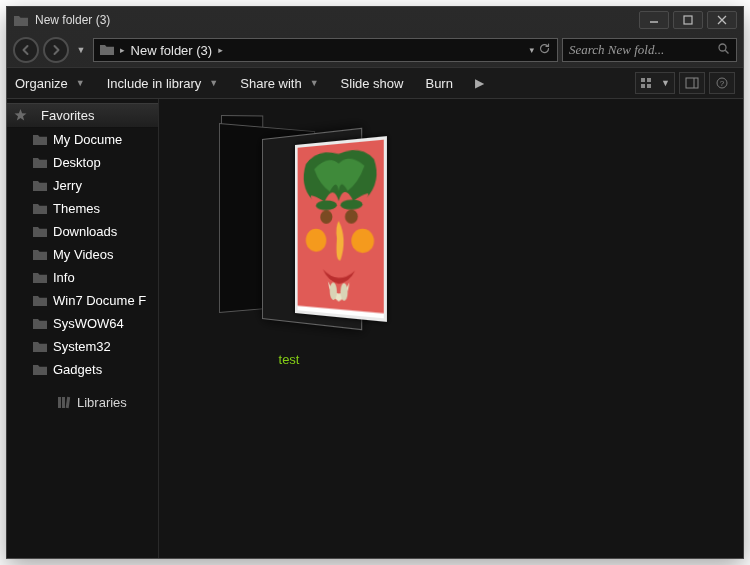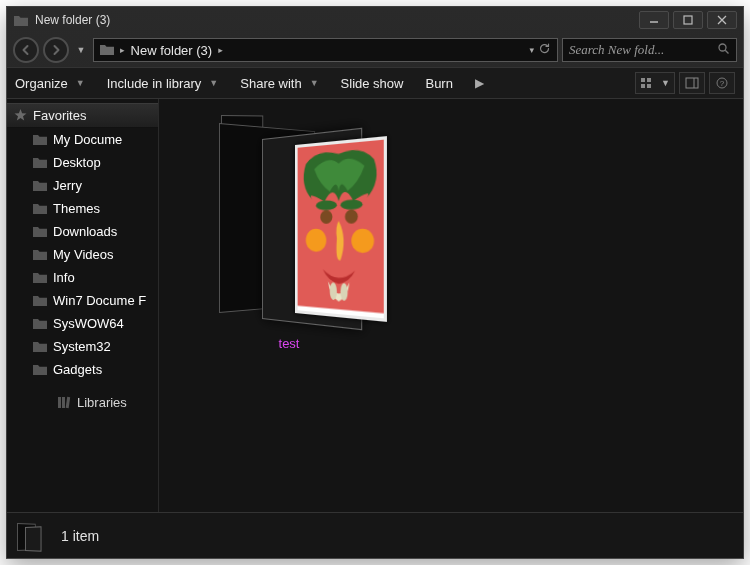--- a/index.html
+++ b/index.html
@@ -33,27 +33,27 @@
   .toolbar { height:32px; background:#1a1a1a; border-top:1px solid #333; border-bottom:1px solid #333; display:flex; align-items:center; padding:0 8px; gap:22px; }
   .toolbar .tbtn { display:flex; align-items:center; gap:8px; color:#eaeaea; font-size:13px; }
   .toolbar .tbtn .dd { color:#888; font-size: 9px;}
   .toolbar .sp { flex:1; }
   .tool-icons { display:flex; align-items:center; gap:4px; }
   .tool-icons .iconbox { width:26px; height:22px; border:1px solid #3a3a3a; background:#1e1e1e; display:flex; align-items:center; justify-content:center; }
   .tool-icons .iconbox.split { width:40px; justify-content:space-between; padding:0 4px;}
   
   .body { flex:1; display:flex; min-height:0; background:#131313; }
   .sidebar { width:152px; background:#131313; border-right:1px solid #2a2a2a; padding:4px 0; overflow:hidden; }
-  .sb-head { display:flex; align-items:center; gap:6px; padding:4px 6px; background:linear-gradient(#2e2e2e,#1f1f1f); border-top:1px solid #3a3a3a; border-bottom:1px solid #111; font-size:13px; color:#eee; }
+  .sb-head { display:flex; align-items:center; gap:14px; padding:4px 6px; background:linear-gradient(#2e2e2e,#1f1f1f); border-top:1px solid #3a3a3a; border-bottom:1px solid #111; font-size:13px; color:#eee; }
   .sb-item { display:flex; align-items:center; gap:6px; padding:4px 4px 4px 26px; color:#ffffff; white-space:nowrap; overflow:hidden;}
   .sb-lib { padding-left: 14px; margin-top:14px; display:flex; align-items:center; gap:6px;margin-left:36px;}
   .sb-item .ficon, .sb-lib .ficon, .sb-head .ficon { width:14px; height:14px; display:flex; align-items:center; justify-content:center; }
   .content { flex:1; position:relative; background:#141414; }
   .folder { position:absolute; left:40px; top:10px; width:180px; text-align:center; }
-  .folder .label { margin-top:12px; color:#d946ef; }
+  .folder .label { margin-top:28px; color:#84cc16; }
   .folder-ico { position:relative; width:165px; height:215px; margin:0 auto; }
   .folder-back {
     position:absolute; left:12px; top:14px; width:115px; height:190px;
     background:#0b0b0b; border:1px solid #555;
     transform: perspective(500px) rotateY(24deg); transform-origin:left center;
   }
   .folder-tab { position:absolute; left:14px; top:6px; width:48px; height:14px; background:#0b0b0b; border:1px solid #555; border-bottom:none; transform: perspective(500px) rotateY(24deg); transform-origin:left bottom;}
   .folder-front {
     position:absolute; left:55px; top:30px; width:105px; height:180px;
     background:#1a1a1a; border:1px solid #666;
@@ -337,21 +337,14 @@
               <ellipse cx="42" cy="150" rx="4" ry="9" fill="#d9d4b6"></ellipse>
               <ellipse cx="54" cy="150" rx="4" ry="9" fill="#d9d4b6"></ellipse>
             </svg>
           </div>
         </div>
         <div class="label">test</div>
       </div>
     </div>
   </div>
 
-  <div class="status">
-    <div class="ficon-big">
-      <div class="sb-back"></div>
-        <div class="sb-front"></div>
-    </div>
-    <div class="txt">1 item</div>
-  </div>
 
 </div>
 
 </body></html>

